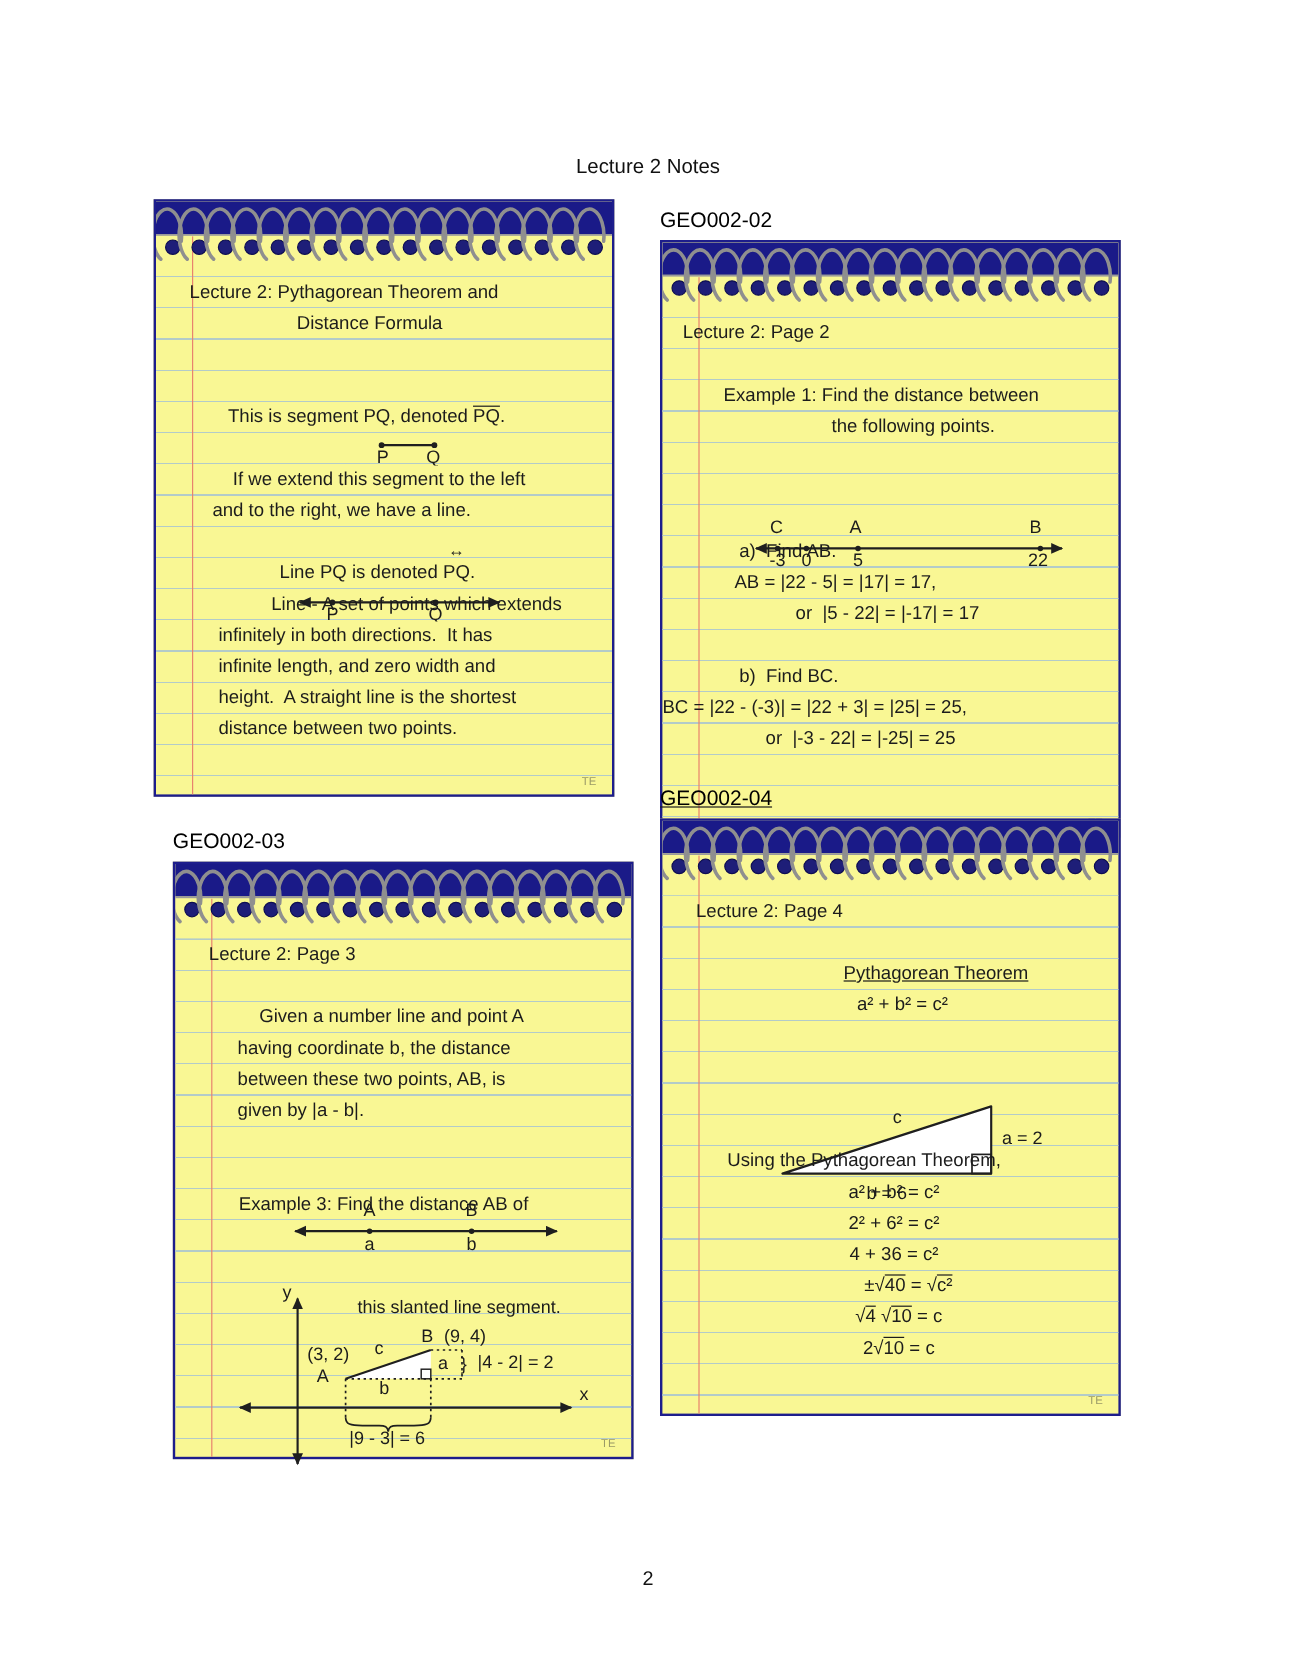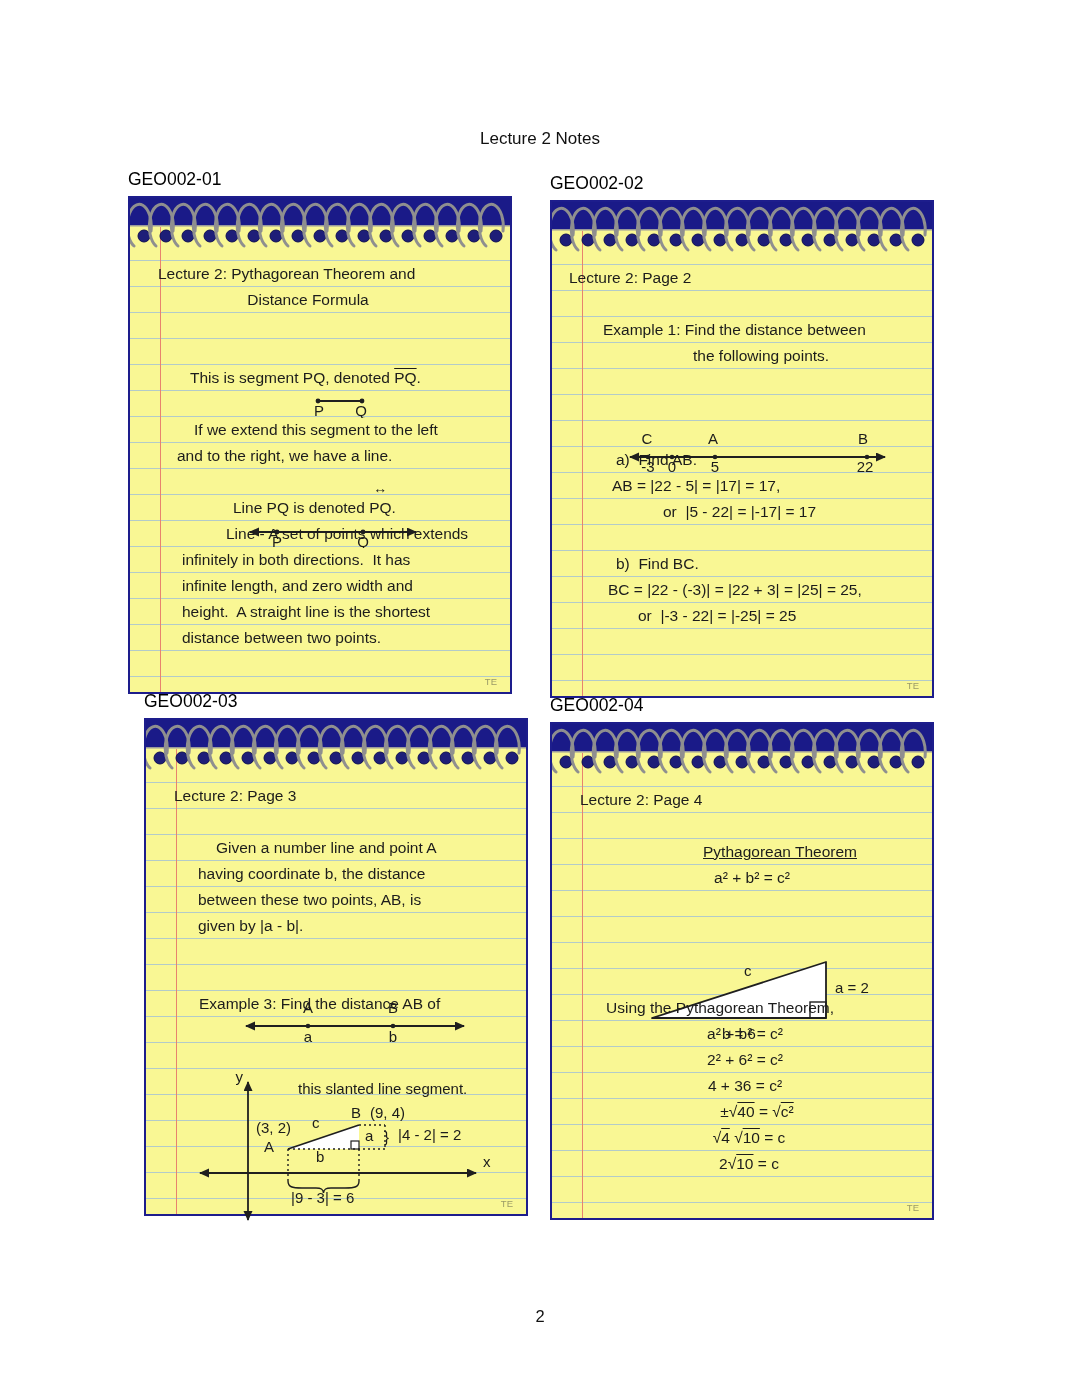--- a/index.html
+++ b/index.html
@@ -7,21 +7,21 @@
     width:1080px;height:1397px;position:relative;background:#ffffff;
     font-family:"Liberation Sans","DejaVu Sans",sans-serif;color:#1c1c1c;
     overflow:hidden;
   }
   .page-title{position:absolute;top:129px;left:0;width:100%;text-align:center;
     font-size:17px;color:#111;}
   .page-number{position:absolute;top:1307px;left:0;width:100%;text-align:center;
     font-size:16.5px;color:#111;}
   .cell{position:absolute;width:384px;}
   #cell1{left:128px;top:166px;} #cell2{left:550px;top:170px;}
-  #cell3{left:144px;top:688px;} #cell4{left:550px;top:692px;}
+  #cell3{left:144px;top:688px;} #cell4{left:550px;top:652px;text-decoration:underline;}
   .pad-label{height:30px;line-height:26px;font-size:17.5px;color:#000;}
   .pad{
     position:relative;width:384px;height:498px;box-sizing:border-box;
     border:2px solid #1d1d8c;background-color:#f9f794;
   }
   .binding{position:absolute;top:0;left:0;width:380px;height:62px;display:block;}
   .redline{position:absolute;top:29px;bottom:0;left:30px;width:1px;background:#e8836e;}
   .lines{position:absolute;top:62px;left:0;right:0;bottom:0;
     background-image:repeating-linear-gradient(to bottom,#b3cbc9 0px,#b3cbc9 1px,transparent 1px,transparent 26px);}
   .content{position:absolute;top:62px;left:0;width:380px;}
@@ -49,21 +49,20 @@
   <defs>
     <marker id="arr" markerUnits="userSpaceOnUse" markerWidth="11" markerHeight="10" refX="9" refY="4.5" orient="auto-start-reverse">
       <path d="M0,0 L10,4.5 L0,9 Z" fill="#1f1f1f"></path>
     </marker>
   </defs>
 </svg>
 
 <div class="page-title">Lecture 2 Notes</div>
 
 <div class="cell" id="cell1">
-  <div class="pad-label">GEO002-01</div>
   <div class="pad">
     <div class="lines"></div>
     <div class="redline"></div>
     <svg class="binding" viewBox="0 0 380 62">
         <rect x="0" y="0" width="380" height="27" fill="#1a1a88"></rect>
         <rect x="0" y="27" width="380" height="1.5" fill="#9a9a9a"></rect>
         <circle cx="14" cy="38" r="6" fill="#1e1e78" stroke="#0e0e52" stroke-width="1"></circle>
         <path d="M 4 48 A 12 22 0 1 1 21 33" fill="none" stroke="#8f8f8f" stroke-width="3" stroke-linecap="round"></path>
         <circle cx="36" cy="38" r="6" fill="#1e1e78" stroke="#0e0e52" stroke-width="1"></circle>
         <path d="M 26 48 A 12 22 0 1 1 43 33" fill="none" stroke="#8f8f8f" stroke-width="3" stroke-linecap="round"></path>
@@ -198,21 +197,21 @@
           <text class="tm" x="163" y="50">5</text>
           <text class="tm" x="313" y="50">22</text>
         </svg>
       </div>
       <div class="row"></div>
       <div class="row" style="padding-left:64px">a)  Find AB.</div>
       <div class="row" style="padding-left:60px">AB = |22 - 5| = |17| = 17,</div>
       <div class="row" style="padding-left:111px">or  |5 - 22| = |-17| = 17</div>
       <div class="row"></div>
       <div class="row" style="padding-left:64px">b)  Find BC.</div>
-      <div class="row" style="padding-left:56px">BC = |22 - (-3)| = |22 + 3| = |25| = 25,</div>
+      <div class="row" style="">BC = |22 - (-3)| = |22 + 3| = |25| = 25,</div>
       <div class="row" style="padding-left:86px">or  |-3 - 22| = |-25| = 25</div>
     </div>
     <div class="te">TE</div>
   </div>
 </div>
 
 <div class="cell" id="cell3">
   <div class="pad-label">GEO002-03</div>
   <div class="pad">
     <div class="lines"></div>

